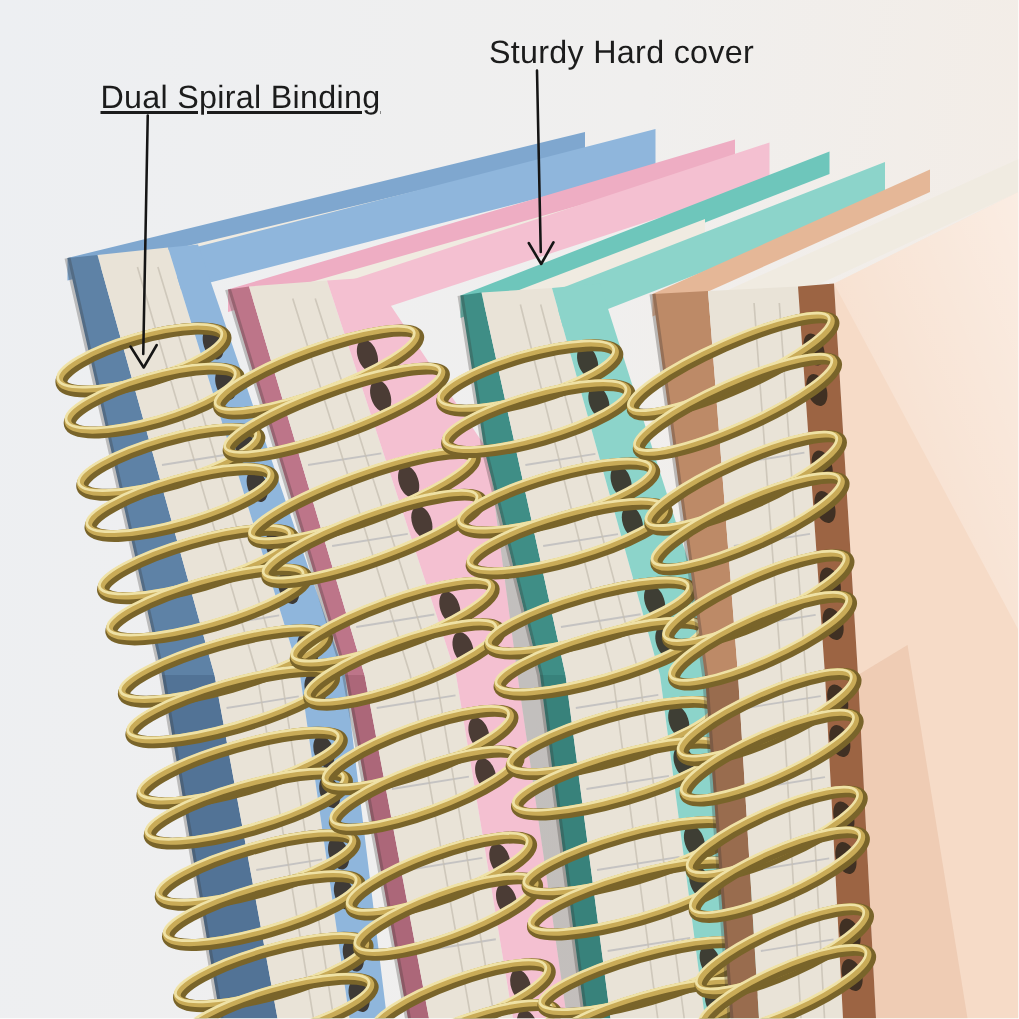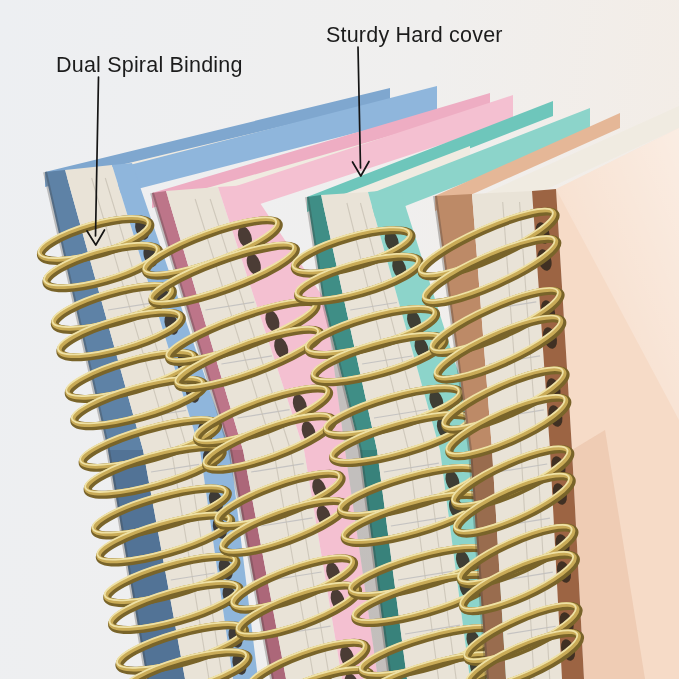--- a/index.html
+++ b/index.html
@@ -6,21 +6,21 @@
   #stage{
     position:relative;width:679px;height:679px;overflow:hidden;
     background:linear-gradient(100deg,#edeff2 0%,#f0efee 55%,#f4ece4 100%);
     font-family:"Liberation Sans", sans-serif;
   }
   #photo-svg{position:absolute;left:0;top:0;width:679px;height:679px;display:block;}
   .ann-label{
     position:absolute;color:#1c1c1c;font-size:21.5px;line-height:1.1;
     letter-spacing:.2px;white-space:nowrap;user-select:none;
   }
-  #lbl-spiral{left:56px;top:54px;}
+  #lbl-spiral{left:67px;top:54px;text-decoration:underline;}
   #lbl-cover{left:294px;top:24px;margin-left:32px;}
 </style>
 </head>
 <body>
 
 <div id="stage">
   <svg id="photo-svg" viewBox="0 0 679 679">
     <defs>
       <linearGradient id="sheen" x1="1" y1="0" x2="0" y2="1">
         <stop offset="0" stop-color="#ffffff" stop-opacity="0.5"></stop>

